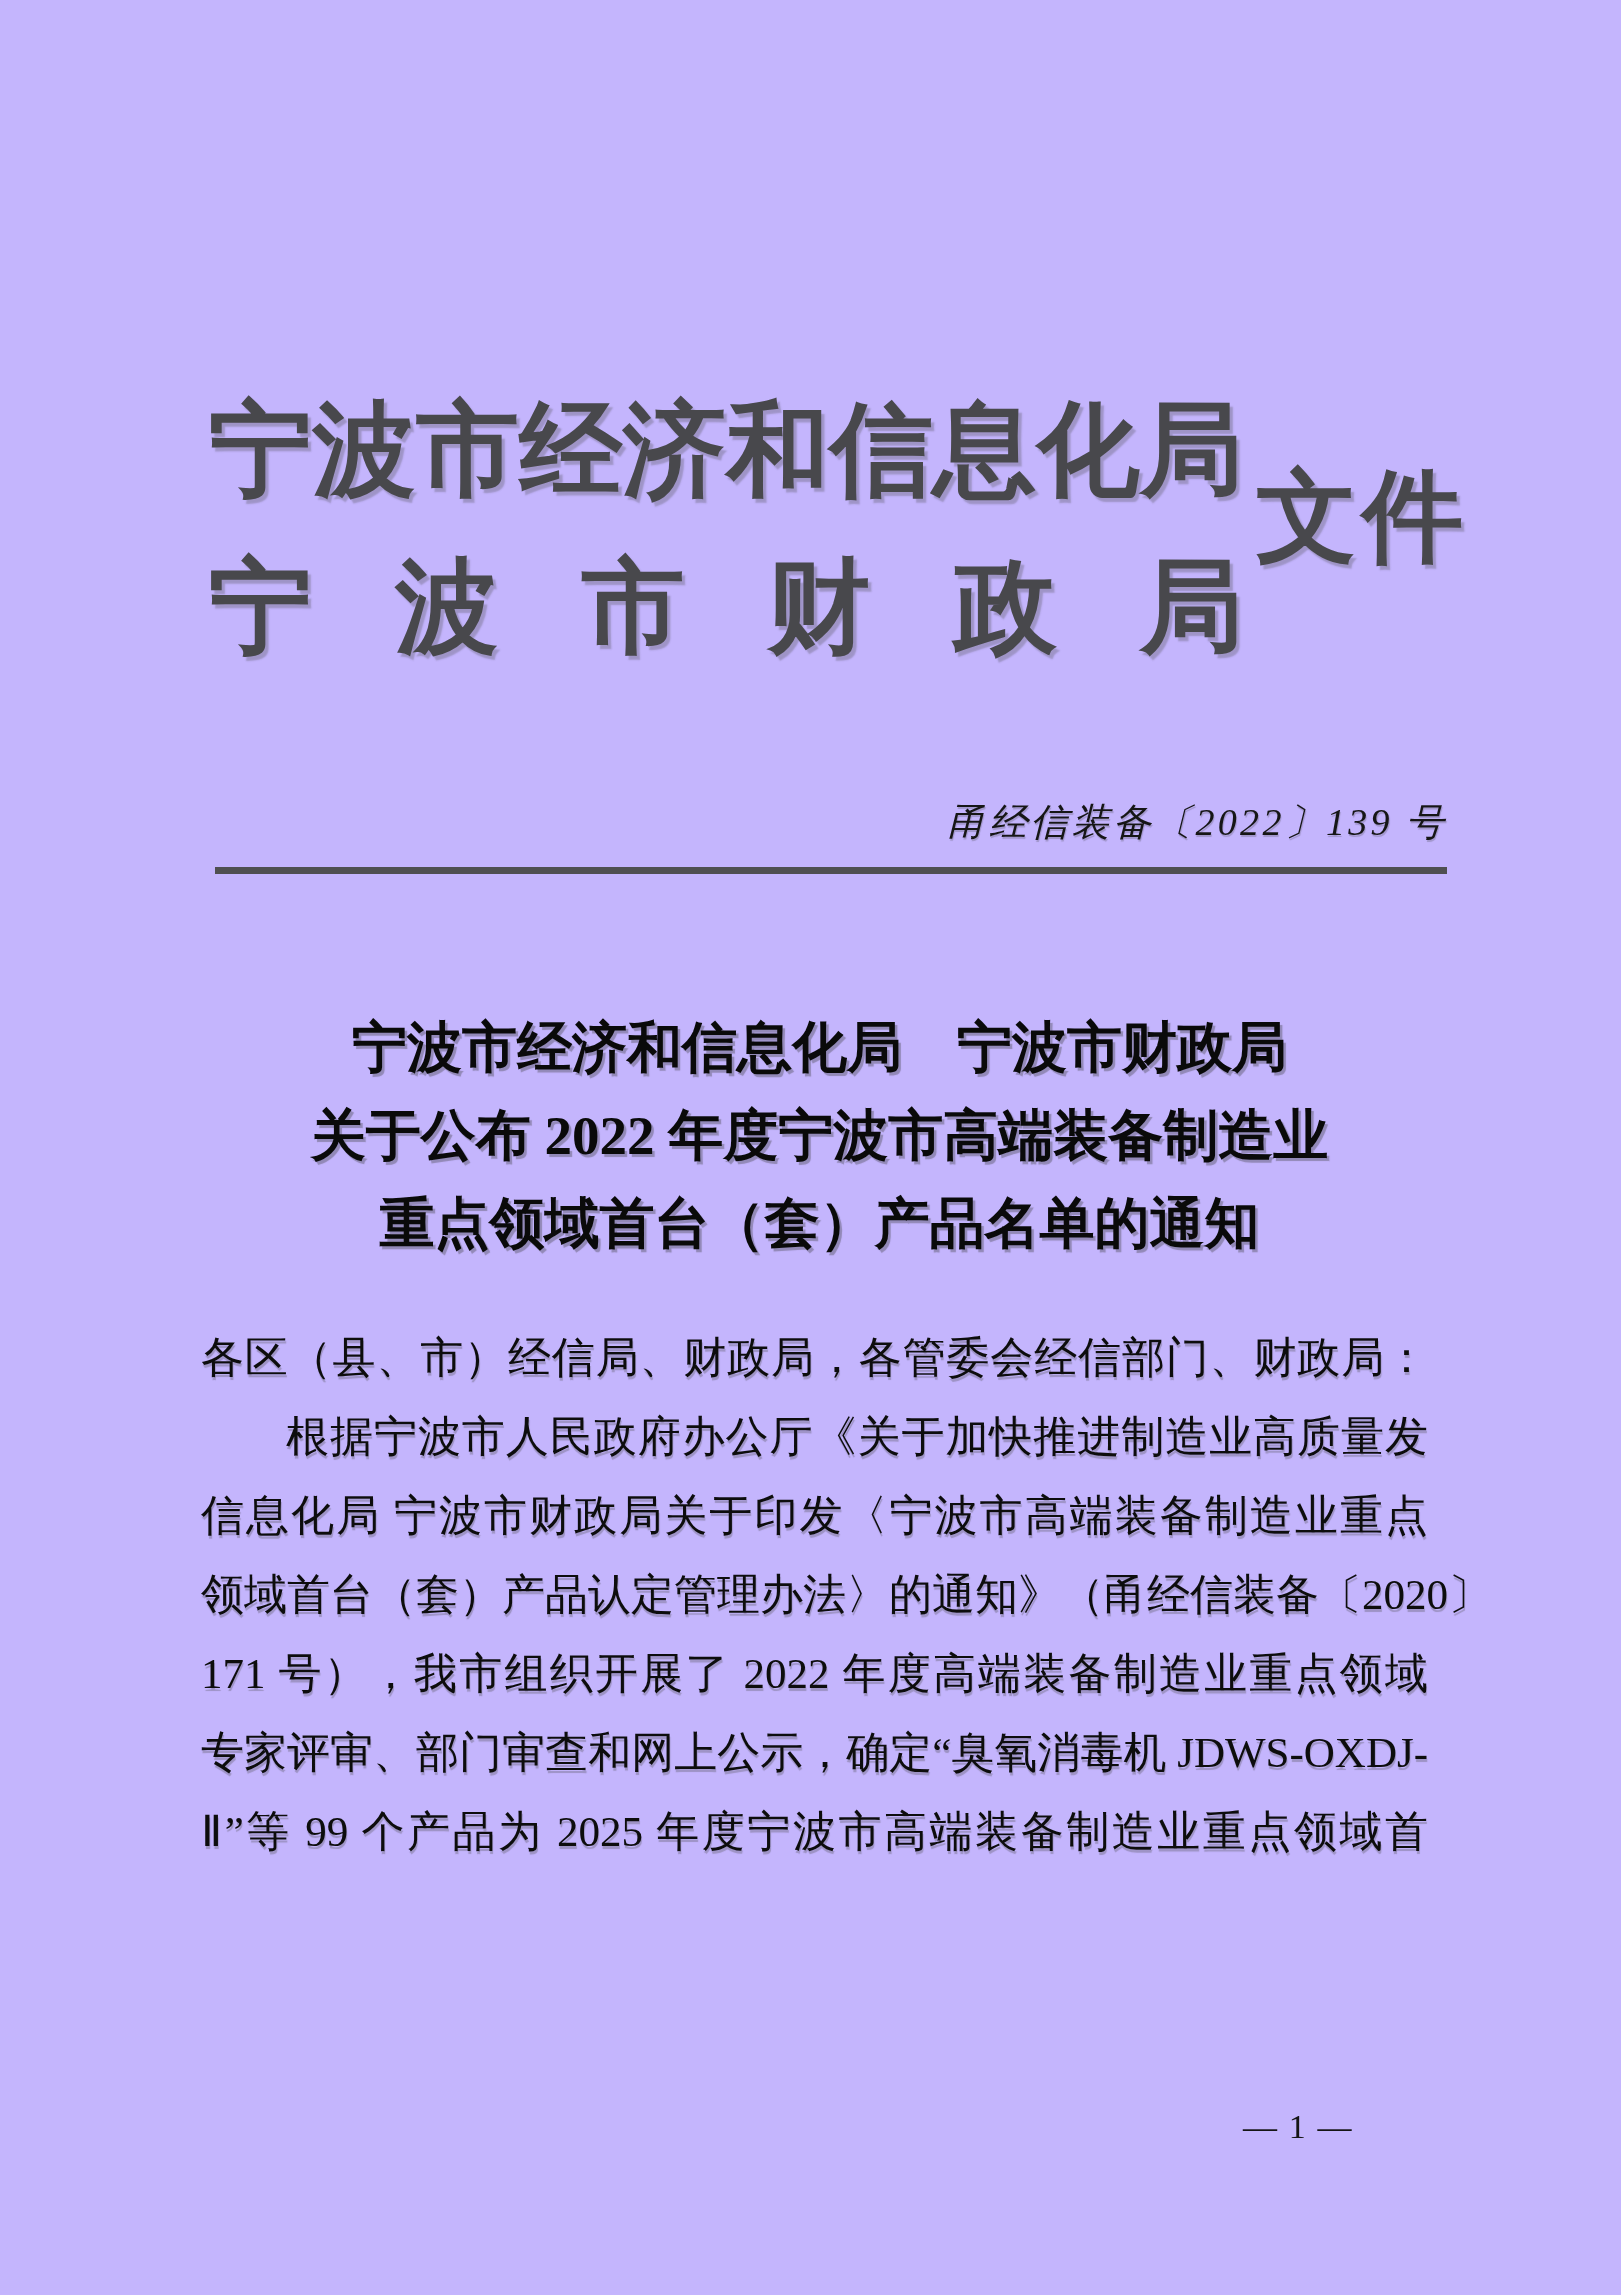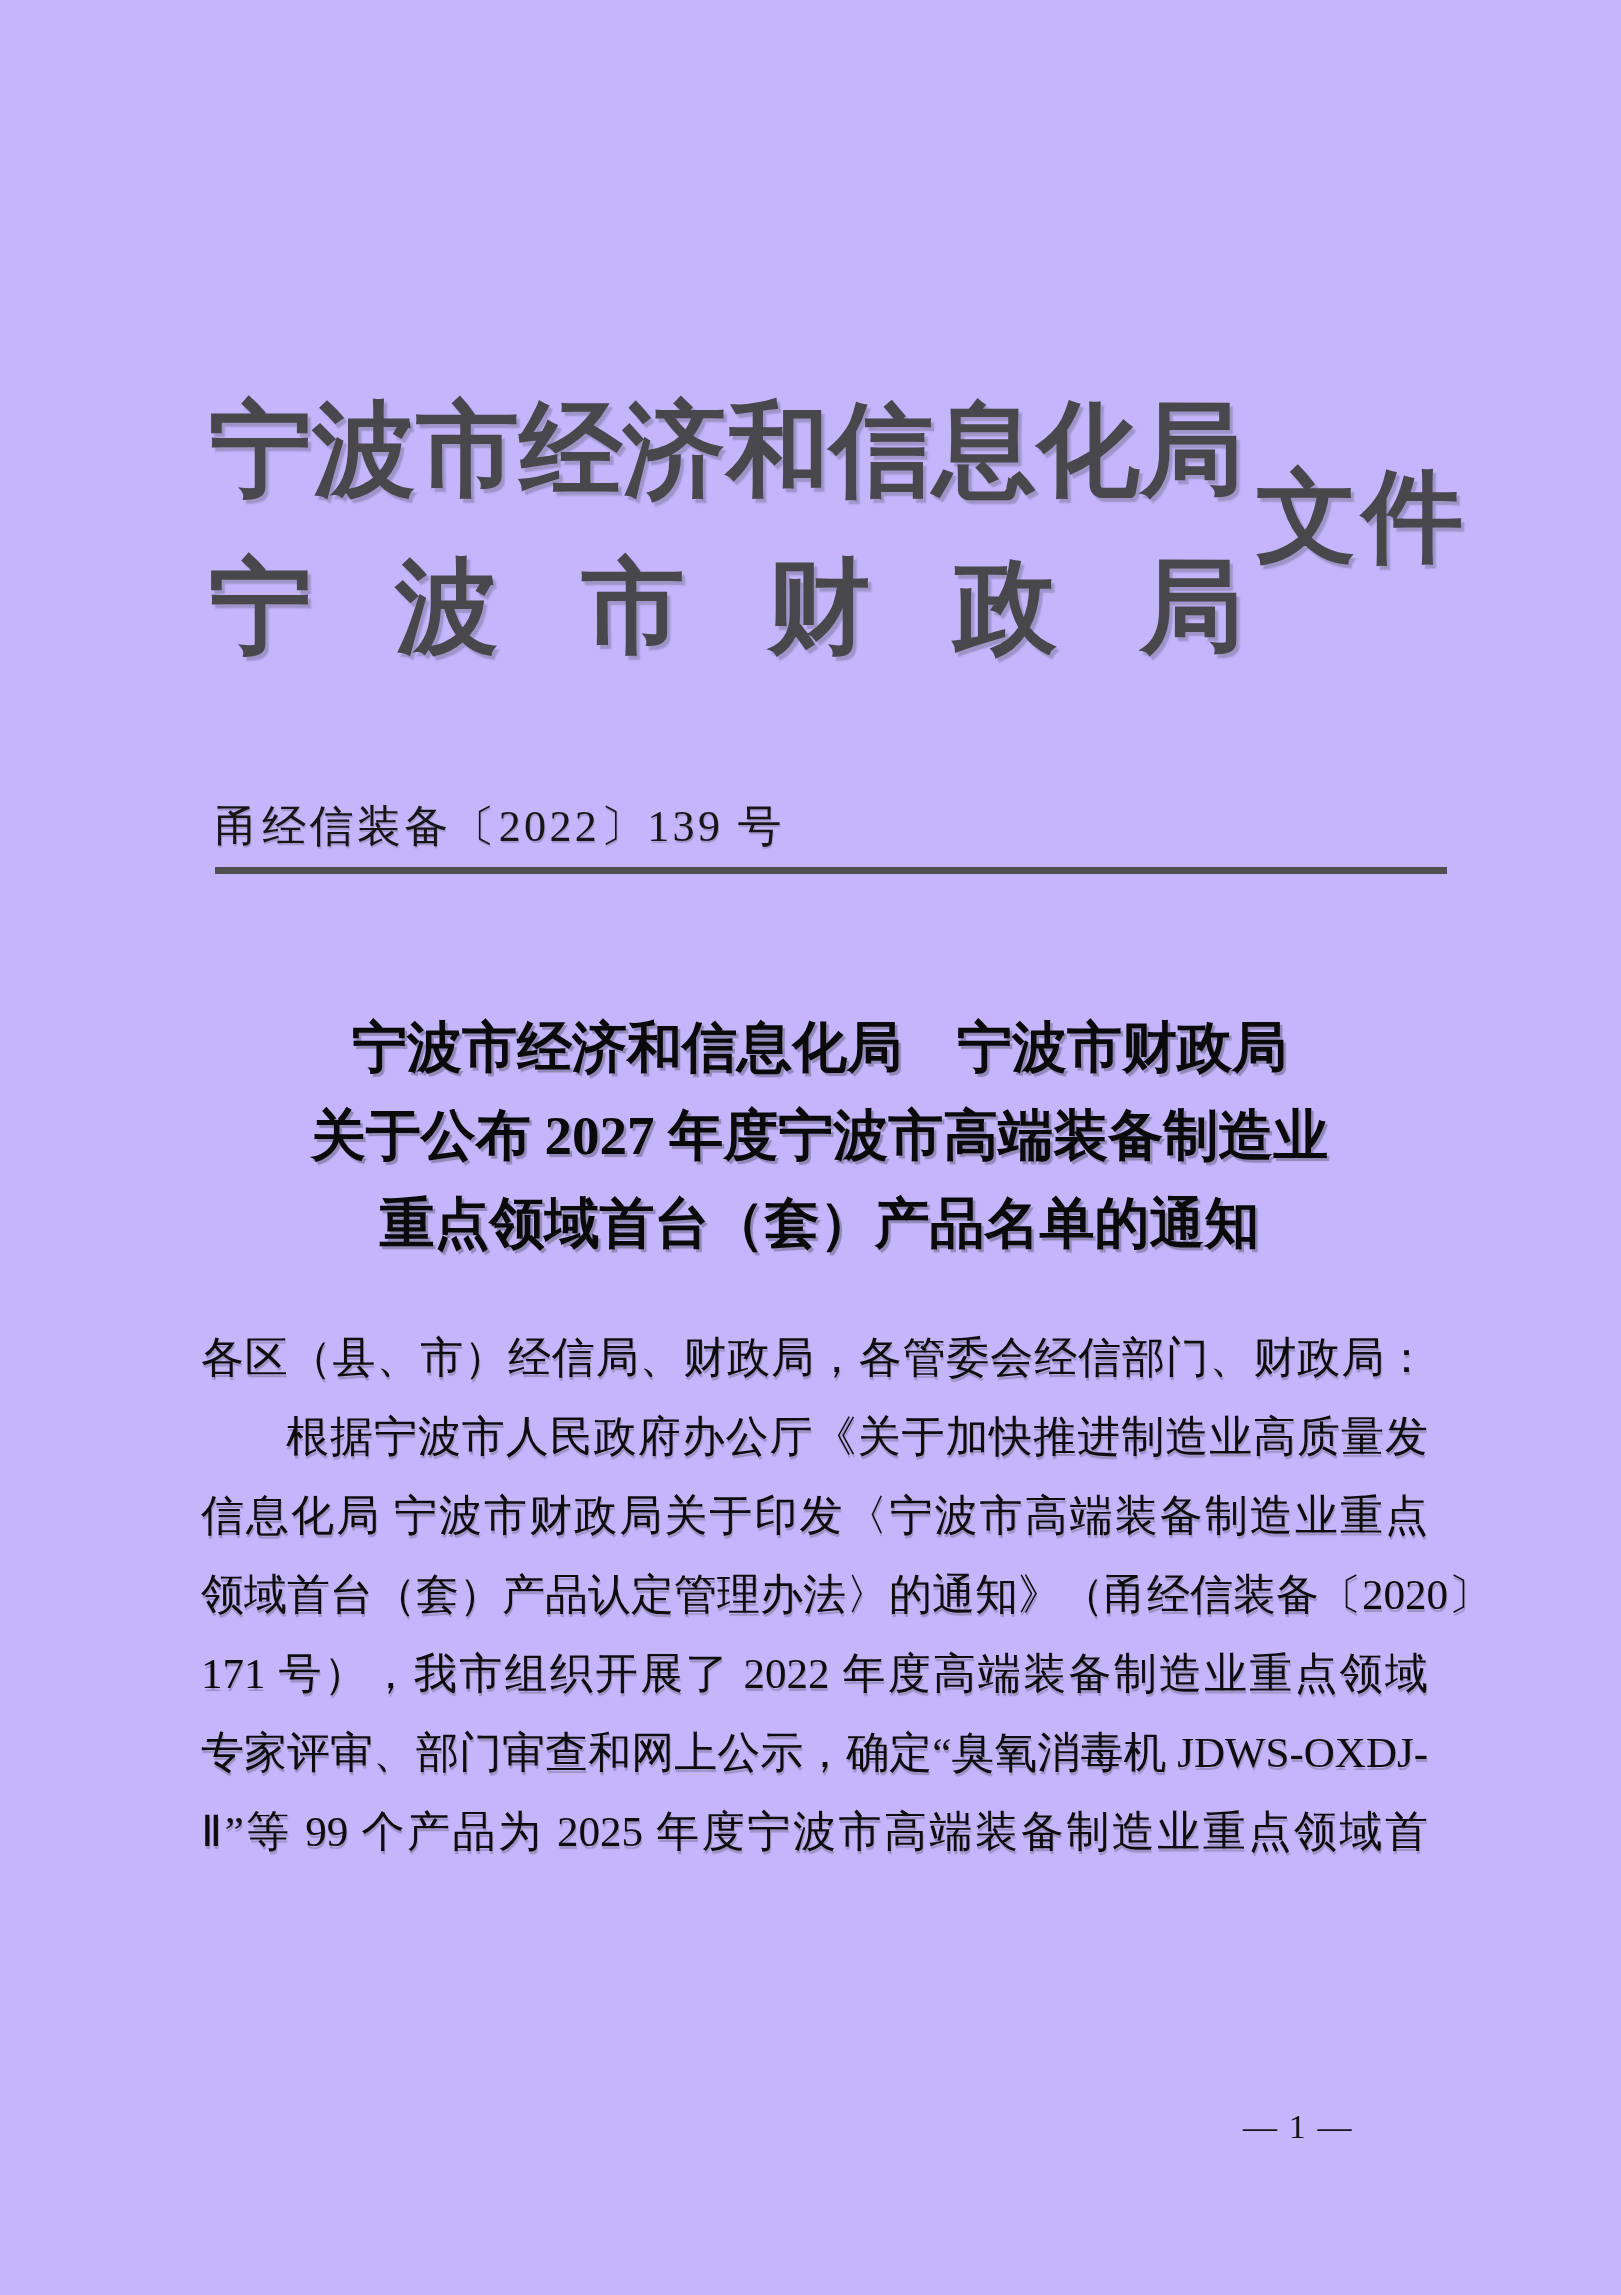--- a/index.html
+++ b/index.html
@@ -43,25 +43,26 @@
     white-space: nowrap;
     text-shadow: 3.3px 4.1px 1.6px rgba(72, 72, 76, 0.30);
   }
 
   
   .doc-number {
     position: absolute;
     top: 797px;
     left: 215px;
     width: 1232px;
-    text-align: left;
-    font-size: 44px;
+    text-align: right;
+    font-size: 38px;
     letter-spacing: 3.3px;
     color: #161616;
     text-shadow: 0.8px 1.6px 0.8px rgba(60,60,60,0.25);
+    font-style: italic;
   }
 
   
   .rule {
     position: absolute;
     top: 867px;
     left: 215px;
     width: 1232px;
     height: 6.5px;
     background: #4f4f51;
@@ -126,21 +127,21 @@
     </div>
     <div class="doctype">文件</div>
   </div>
 
   <div class="doc-number">甬经信装备〔2022〕139 号</div>
 
   <div class="rule"></div>
 
   <div class="title-block">
       <div class="title-line">宁波市经济和信息化局　宁波市财政局</div>
-      <div class="title-line">关于公布 2027 年度宁波市高端装备制造业</div>
+      <div class="title-line">关于公布 2022 年度宁波市高端装备制造业</div>
       <div class="title-line">重点领域首台（套）产品名单的通知</div>
     </div>
 
   <div class="body-block">
     <div class="body-line">各区（县、市）经信局、财政局，各管委会经信部门、财政局：</div>
     <div>
         <div class="body-line indent">根据宁波市人民政府办公厅《关于加快推进制造业高质量发</div>
         <div class="body-line">信息化局 宁波市财政局关于印发〈宁波市高端装备制造业重点</div>
         <div class="body-line">领域首台（套）产品认定管理办法〉的通知》（甬经信装备〔2020〕</div>
         <div class="body-line">171 号），我市组织开展了 2022 年度高端装备制造业重点领域</div>

